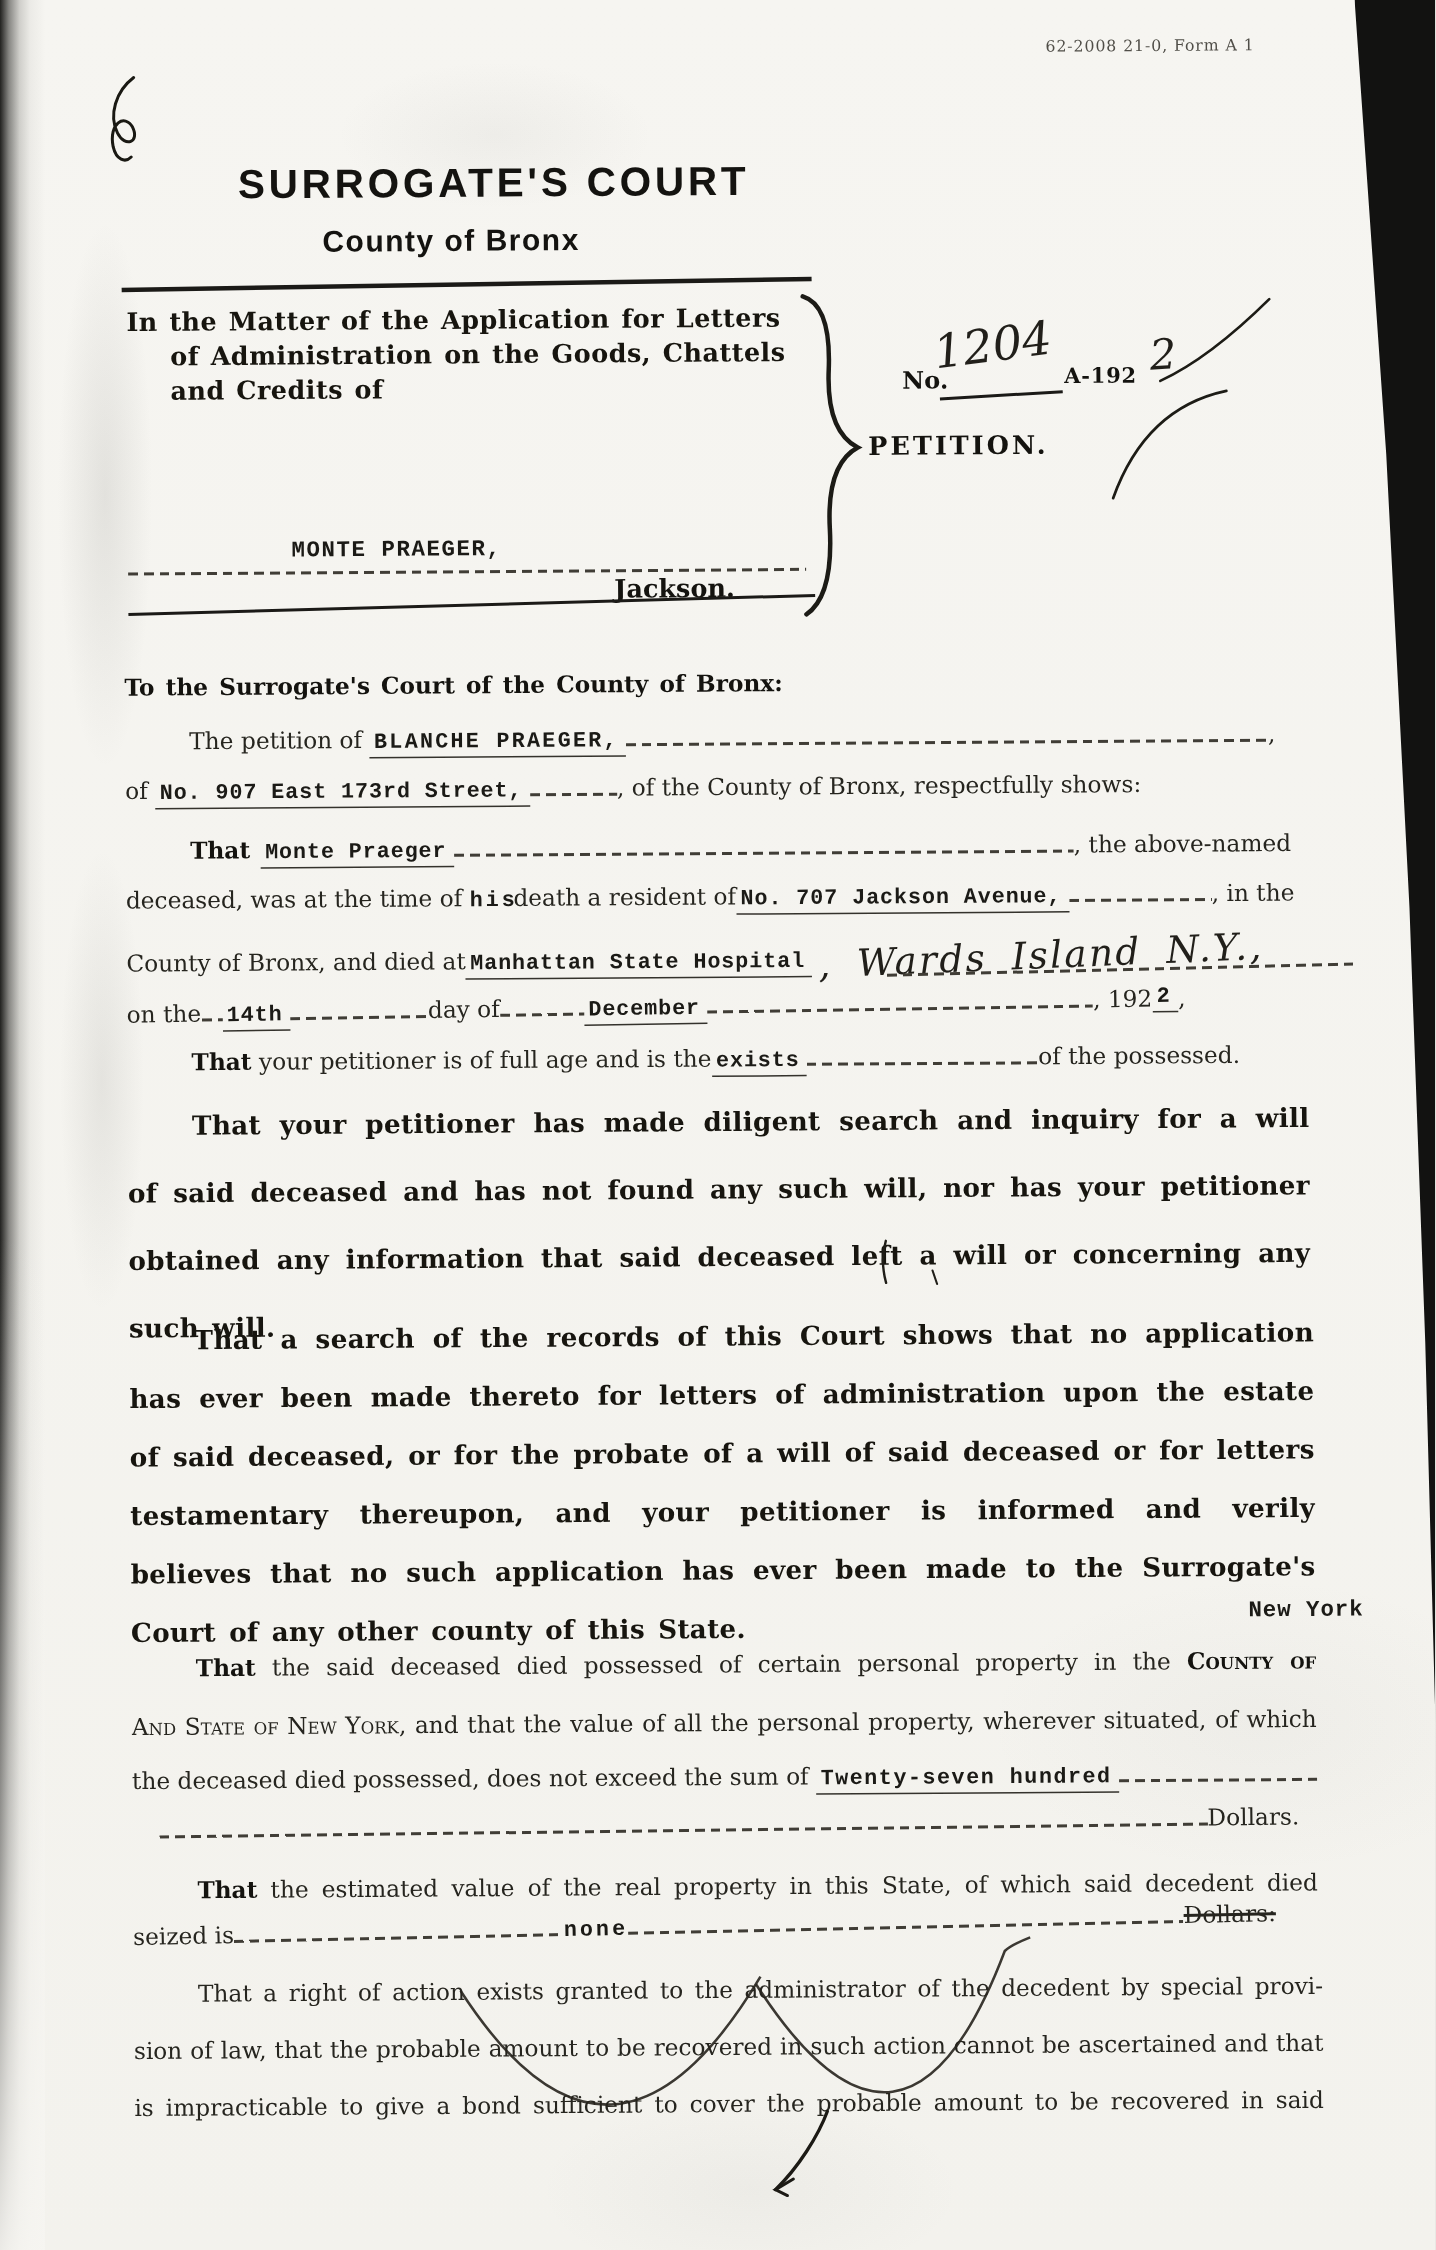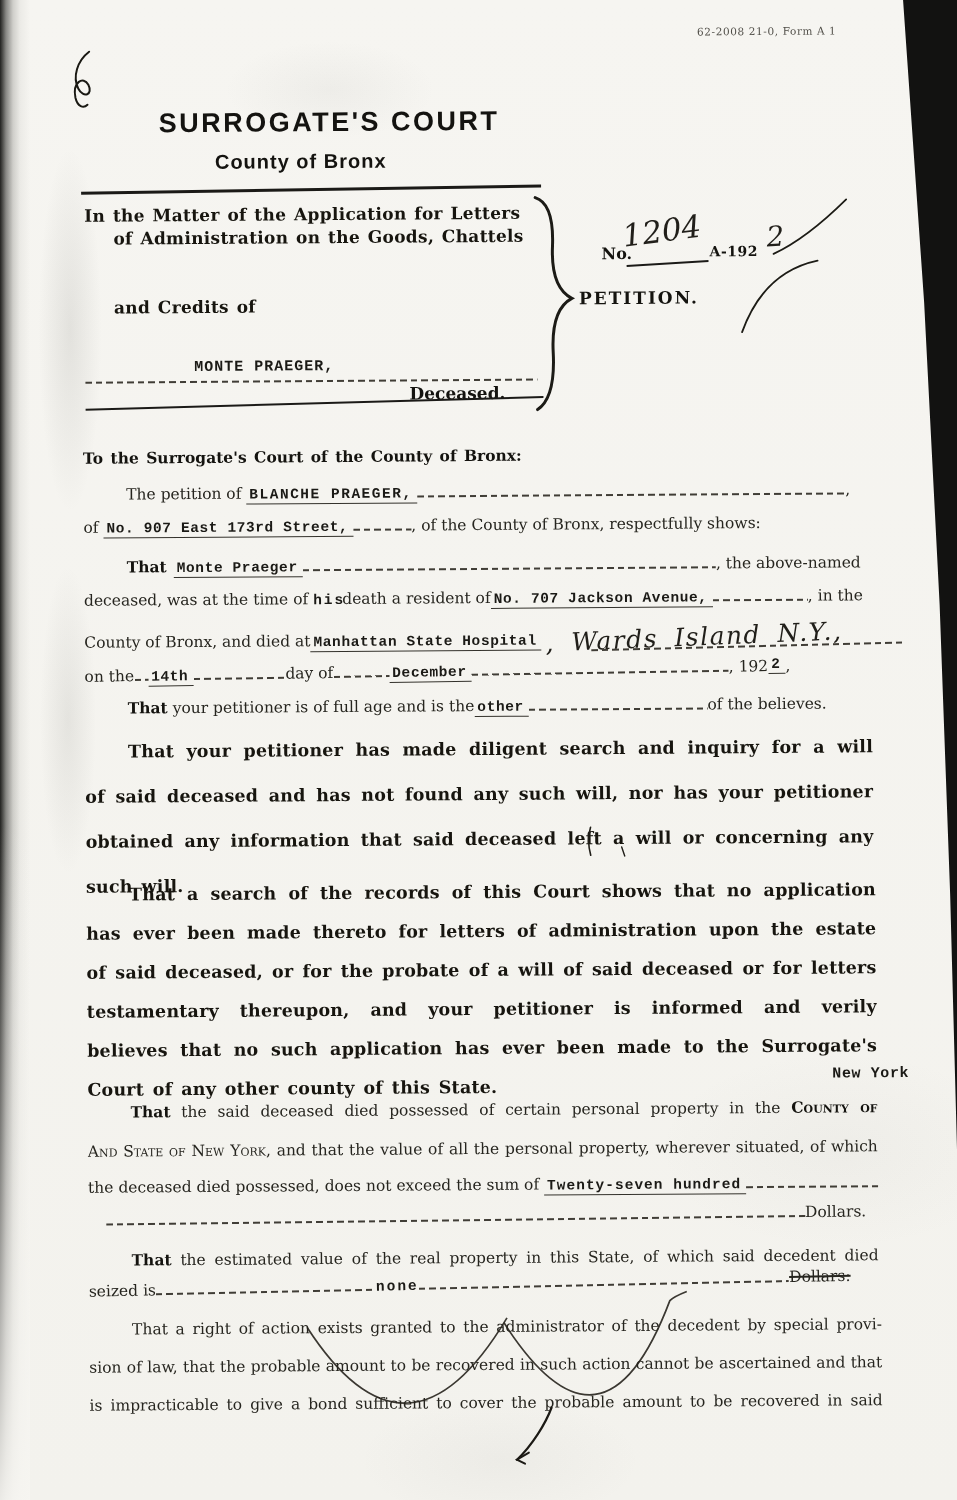--- a/index.html
+++ b/index.html
@@ -64,21 +64,21 @@
     <svg class="abs" style="left:68px;top:46px;" width="40" height="62" viewBox="0 0 40 62">
       <path d="M 26 3 C 14 12 9 28 15 40 C 20 50 30 46 25 36 C 20 27 9 33 12 49 C 14 58 20 60 24 56" fill="none" stroke="#1a1913" stroke-width="2" stroke-linecap="round"></path>
     </svg>
 
     <div class="title" style="left:163px;top:106px;font-size:27px;letter-spacing:2.5px;">SURROGATE'S COURT</div>
     <div class="title" style="left:219px;top:149px;font-size:20px;letter-spacing:1px;">County of Bronx</div>
     <div class="rule" style="left:85px;top:187px;width:460px;height:2.5px;transform:rotate(-0.5deg);"></div>
 
     <div class="matter" style="left:88px;top:203px;">In the Matter of the Application for Letters</div>
     <div class="matter" style="left:117px;top:226px;">of Administration on the Goods, Chattels</div>
-    <div class="matter" style="left:117px;top:249px;margin-top:46px;">and Credits of</div>
+    <div class="matter" style="left:117px;top:249px;">and Credits of</div>
 
     <svg class="abs" style="left:527px;top:195px;" width="52" height="218" viewBox="0 0 52 218">
       <path d="M 12 3 Q 31 9 29 52 Q 27 93 48 104 Q 27 115 29 158 Q 31 203 13 215" fill="none" stroke="#1c1b16" stroke-width="3" stroke-linecap="round"></path>
     </svg>
 
     <div class="ser b abs" style="left:605px;top:245px;font-size:16px;">No.</div>
     <div class="rule" style="left:630px;top:266px;width:82px;transform:rotate(-3deg);transform-origin:left center;"></div>
     <div class="hw abs" style="left:626px;top:214px;font-size:31px;transform:rotate(-7deg);">1204</div>
     <div class="ser b abs" style="left:713px;top:245px;font-size:14px;letter-spacing:0.5px;">A-192</div>
     <div class="hw abs" style="left:770px;top:222px;font-size:28px;transform:rotate(-3deg);">2</div>
@@ -86,21 +86,21 @@
       <path d="M 15 60 Q 48 45 88 6" fill="none" stroke="#1d1c16" stroke-width="1.8" stroke-linecap="round"></path>
     </svg>
     <svg class="abs" style="left:733px;top:258px;" width="95" height="82" viewBox="0 0 95 82">
       <path d="M 88 5 Q 34 16 12 76" fill="none" stroke="#1d1c16" stroke-width="1.8" stroke-linecap="round"></path>
     </svg>
 
     <div class="ser b abs" style="left:582px;top:289px;font-size:17px;letter-spacing:2px;">PETITION.</div>
 
     <div class="mono abs" style="left:197px;top:357px;font-size:15px;letter-spacing:1px;">MONTE PRAEGER,</div>
     <div class="dash abs" style="left:88px;top:379px;width:452px;"></div>
-    <div class="ser b abs" style="left:412px;top:383px;font-size:17px;">Deceased.</div>
+    <div class="ser b abs" style="left:412px;top:383px;font-size:17px;">Jackson.</div>
     <div class="rule" style="left:88px;top:406px;width:458px;transform:rotate(-1.2deg);transform-origin:left center;"></div>
 
     <div class="ser b abs" style="left:85px;top:446px;word-spacing:2px;">To the Surrogate's Court of the County of Bronx:</div>
 
     <div class="row" style="left:128px;top:483px;width:724px;">
       <span class="ser">The petition of </span>
       <span class="mono fill" style="letter-spacing:1.5px;">BLANCHE PRAEGER,</span>
       <span class="dash grow"></span>
       <span class="ser">,</span>
     </div>
@@ -145,23 +145,23 @@
       <span class="mono fill">December</span>
       <span class="dash grow"></span>
       <span class="ser">, 192</span>
       <span class="mono fill" style="transform:translateY(-3px);">2</span>
       <span class="ser">,</span>
     </div>
 
     <div class="row" style="left:128px;top:696px;width:699px;">
       <span class="ser b">That</span>
       <span class="ser"> your petitioner is of full age and is the</span>
-      <span class="mono fill">other</span>
-      <span class="dash grow"></span>
-      <span class="ser">of the believes.</span>
+      <span class="mono fill">exists</span>
+      <span class="dash grow"></span>
+      <span class="ser">of the possessed.</span>
     </div>
 
     <div class="jpar antique" style="left:85px;top:727px;width:788px;line-height:45px;">
       <div class="jl ind" style="height:45px;">That your petitioner has made diligent search and inquiry for a will</div>
       <div class="jl" style="height:45px;">of said deceased and has not found any such will, nor has your petitioner</div>
       <div class="jl" style="height:45px;">obtained any information that said deceased left a will or concerning any</div>
       <div class="jl nojust" style="height:45px;">such will.</div>
     </div>
     <svg class="abs" style="left:578px;top:824px;" width="60" height="45" viewBox="0 0 60 45">
       <path d="M 12 4 Q 8 17 12 32" fill="none" stroke="#201e18" stroke-width="1.6" stroke-linecap="round"></path>

